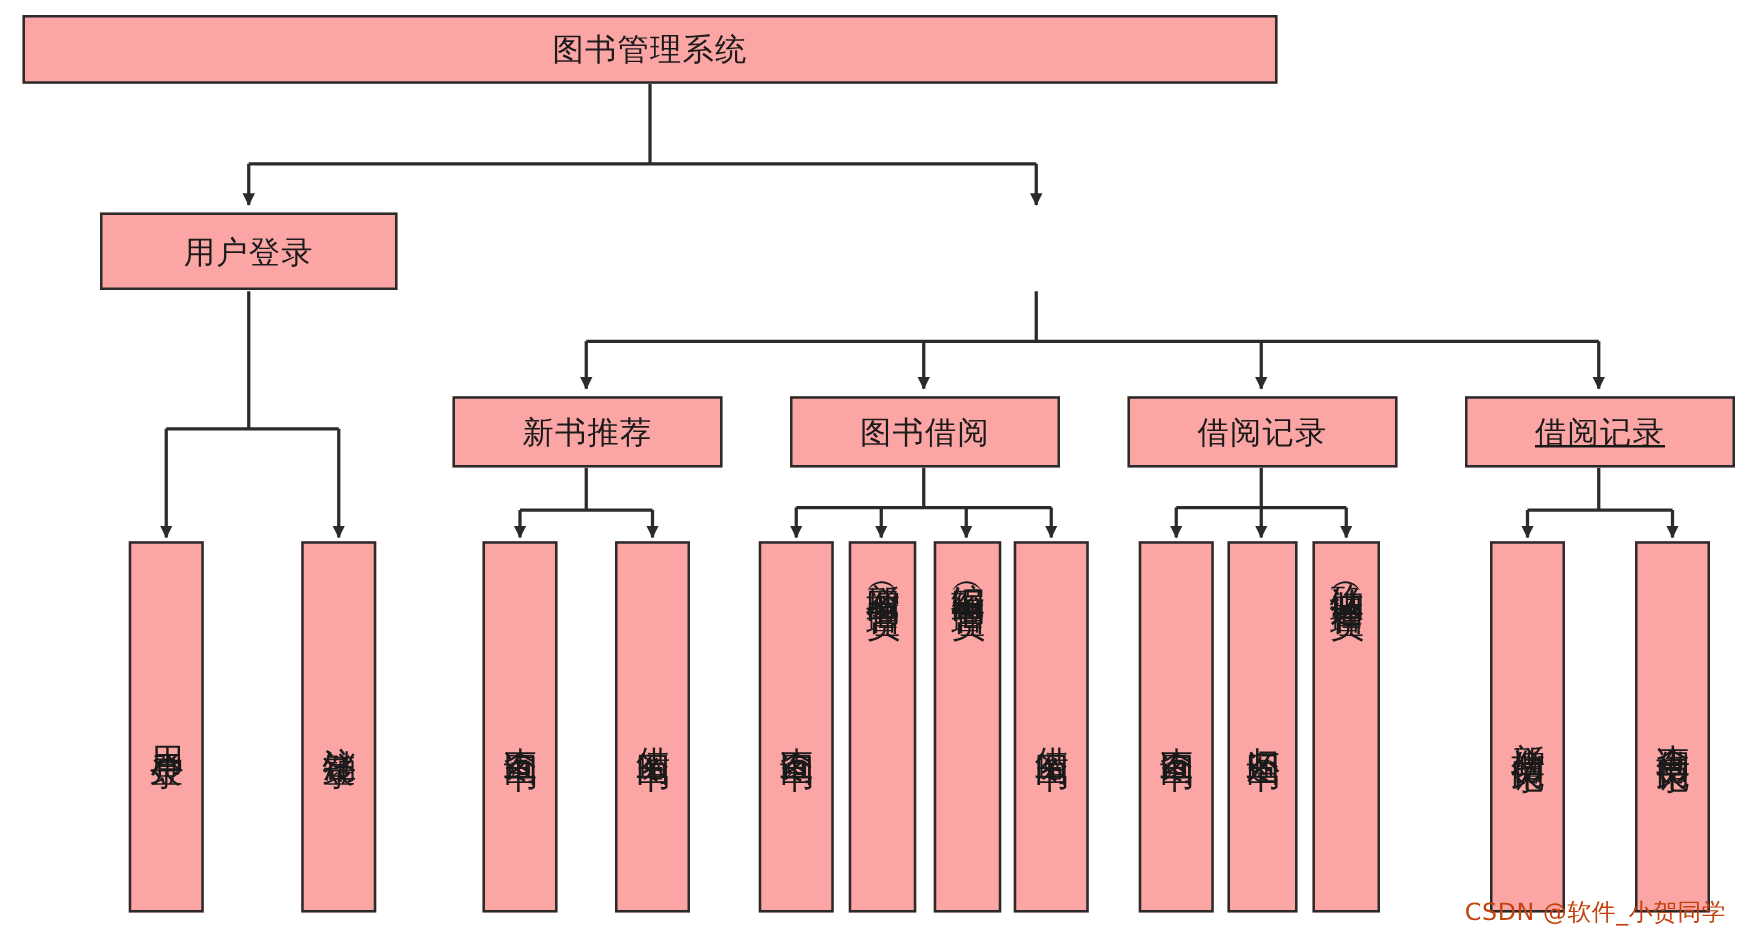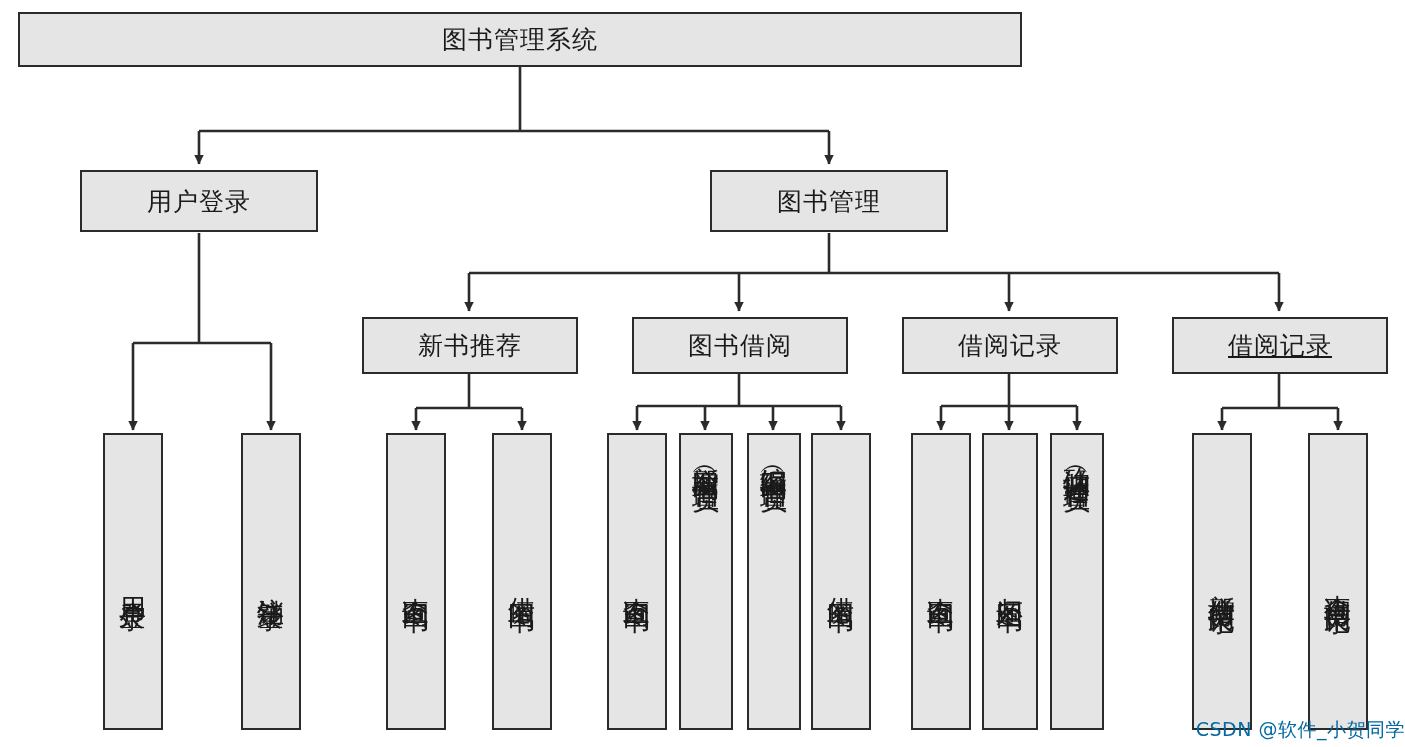--- a/index.html
+++ b/index.html
@@ -21,21 +21,21 @@
     position: absolute;
     left: 0;
     top: 0;
     width: 1405px;
     height: 747px;
     pointer-events: none;
   }
   .node {
     position: absolute;
     box-sizing: border-box;
-    background: #e5e5e5;
+    background: #fca5a5;
     border: 2px solid #2b2b2b;
     display: flex;
     align-items: center;
     justify-content: center;
     color: #1a1a1a;
   }
   .node-label {
     display: block;
     text-align: center;
     line-height: 1.0;
@@ -59,24 +59,24 @@
   .v-node .node-label {
     writing-mode: vertical-rl;
     text-orientation: upright;
     font-size: 27px;
     line-height: 1.08;
     letter-spacing: 3px;
     white-space: nowrap;
   }
   .watermark {
     position: absolute;
-    right: 0;
+    right: 24px;
     bottom: 4px;
     font-size: 19px;
-    color: #0369a1;
+    color: #c2410c;
     white-space: nowrap;
     letter-spacing: 0.5px;
   }
 </style>
 </head>
 <body>
 
 <div id="canvas">
 
   <svg class="connectors" viewBox="0 0 1405 747" xmlns="http://www.w3.org/2000/svg">
@@ -130,23 +130,20 @@
   </svg>
 
   <div class="node h-node" style="left:18px; top:12px; width:1004px; height:55px;">
     <span class="node-label">图书管理系统</span>
   </div>
 
   <div class="node h-node" style="left:80px; top:170px; width:238px; height:62px;">
     <span class="node-label">用户登录</span>
   </div>
 
-  <div class="node h-node" style="left:710px; top:170px; width:238px; height:62px;">
-    <span class="node-label">图书管理</span>
-  </div>
 
   <div class="node h-node" style="left:362px; top:317px; width:216px; height:57px;">
     <span class="node-label">新书推荐</span>
   </div>
 
   <div class="node h-node" style="left:632px; top:317px; width:216px; height:57px;">
     <span class="node-label">图书借阅</span>
   </div>
 
   <div class="node h-node" style="left:902px; top:317px; width:216px; height:57px;">

